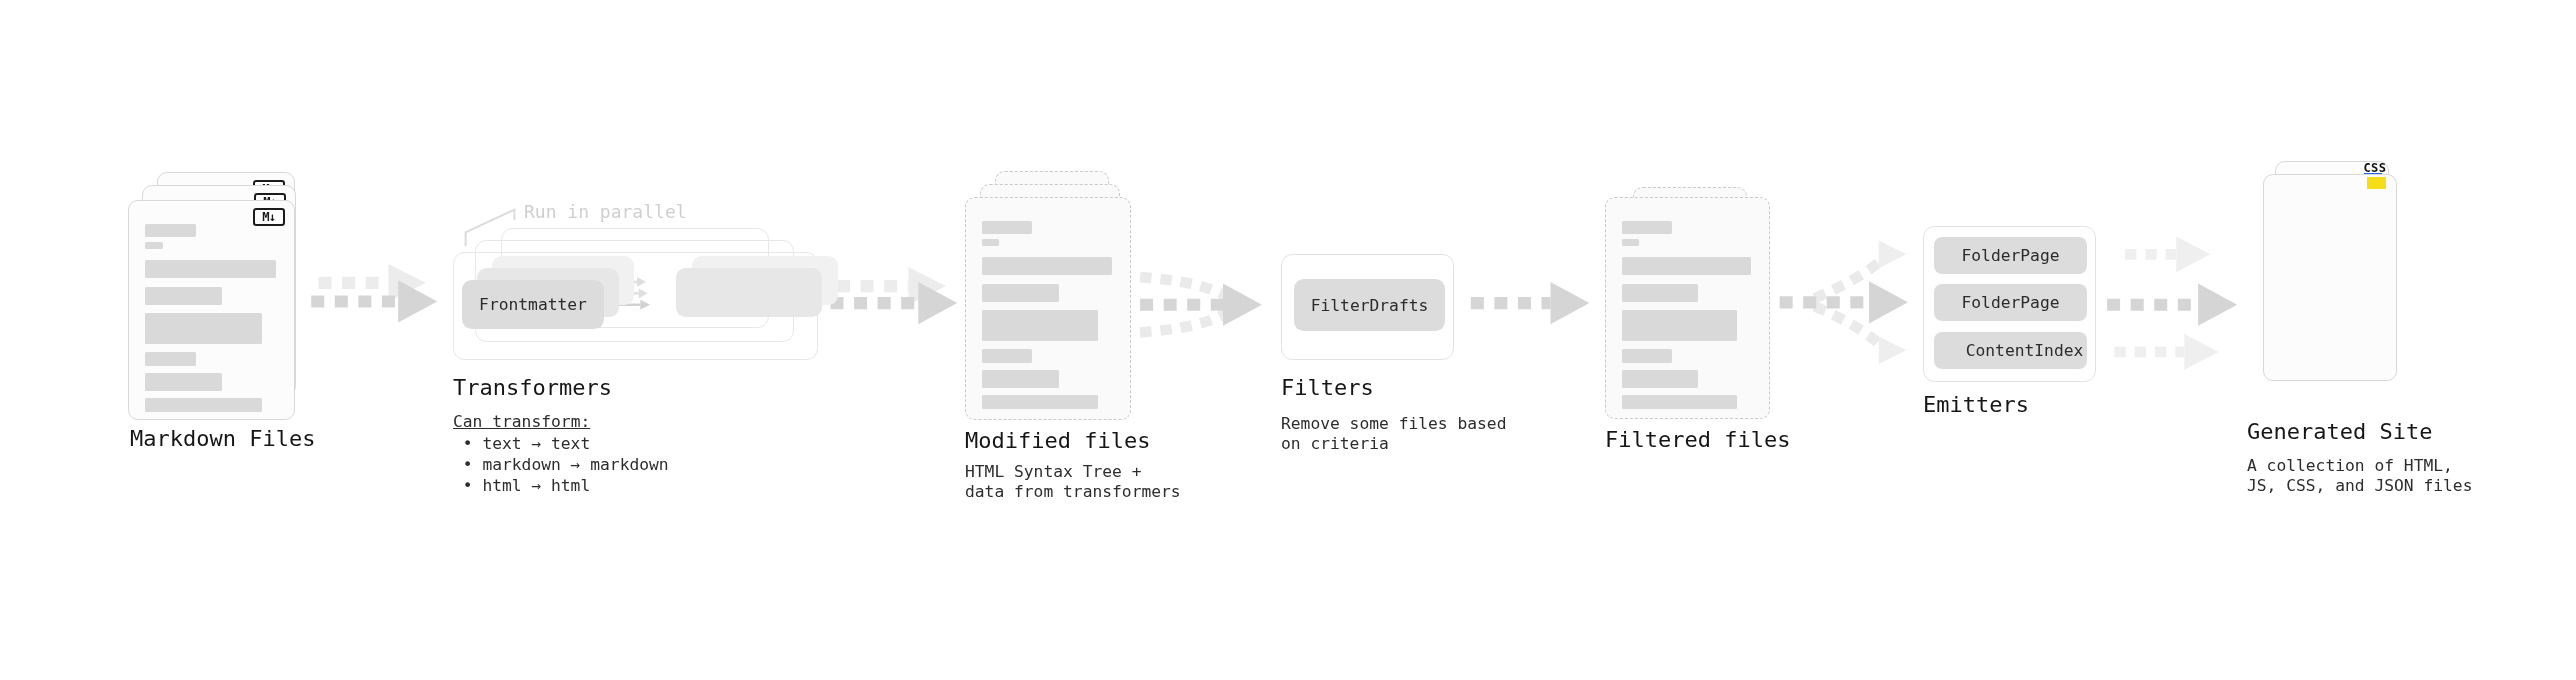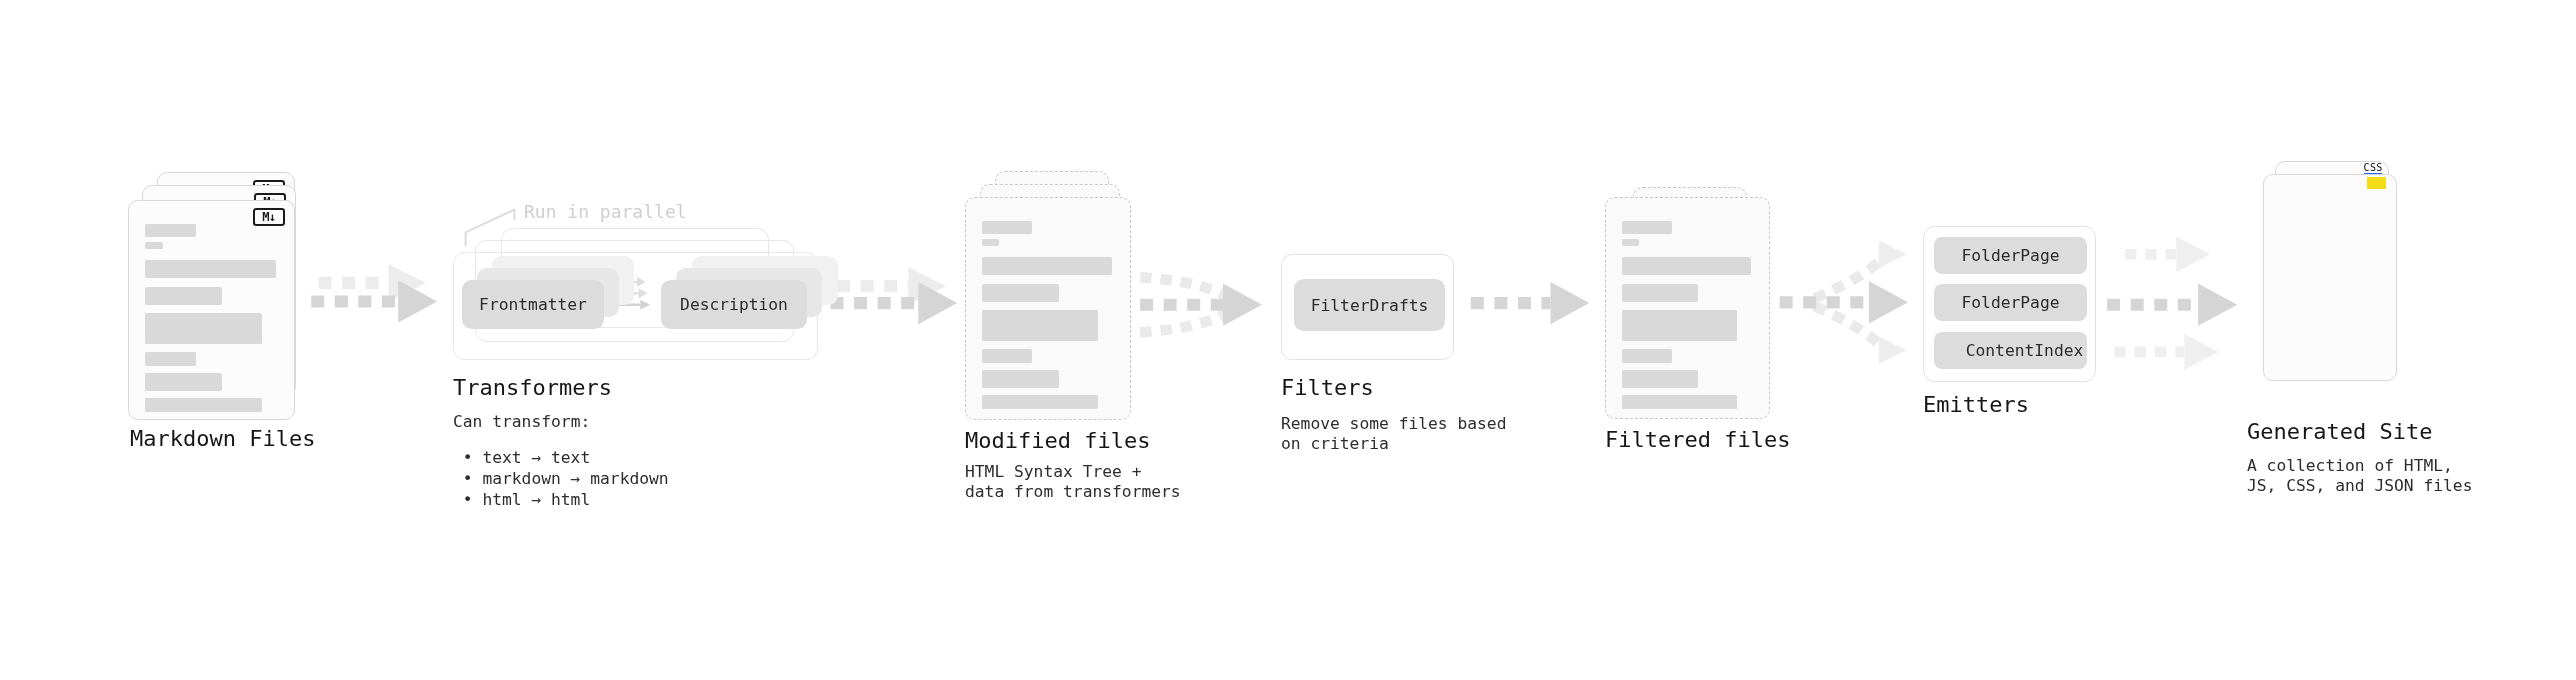--- a/index.html
+++ b/index.html
@@ -36,42 +36,42 @@
   
   .html5-badge{position:absolute;top:4.9px;right:9.8px;width:21px;text-align:center;}
   .html5-word{font-size:6.5px;font-weight:bold;color:#111;letter-spacing:0.8px;line-height:7.3px;}
   .html5-shield{
     width:21px;height:23px;margin-top:0.8px;background:var(--html5-orange);
     clip-path:polygon(0 0,100% 0,89% 80%,50% 100%,11% 80%);
     color:#fff;font-size:13px;font-weight:bold;line-height:21px;text-align:center;
   }
   .js-badge{position:absolute;top:2.4px;right:9.8px;width:19.5px;height:11.4px;background:var(--js-yellow);}
   .css-badge{position:absolute;top:3.3px;right:6.5px;width:18px;text-align:center;}
-  .css-word{font-size:10px;font-weight:normal;color:#111;letter-spacing:0.4px;line-height:6.5px;display:block;}
+  .css-word{font-size:12px;font-weight:bold;color:#111;letter-spacing:0.4px;line-height:6.5px;display:block;}
   .css-underline{height:3.3px;width:18px;margin-top:0.8px;background:var(--css-blue);}
 
   
   .tbox{position:absolute;border:1.6px solid #e7e7e7;border-radius:11.4px;background:transparent;box-sizing:border-box;}
   .group-box{position:absolute;border:1.6px solid #e2e2e2;border-radius:11.4px;background:#fff;box-sizing:border-box;}
 
   
   .pill{
     position:absolute;background:#dcdcdc;border-radius:9.8px;
     display:flex;align-items:center;justify-content:center;
     font-size:16.3px;color:#2b2b2b;box-sizing:border-box;
   }
   .pill.ghost1{background:#e7e7e7;}
   .pill.ghost2{background:#f1f1f1;}
   .pill.small{border-radius:8.1px;}
 
   
   .stage-label{position:absolute;font-size:22px;color:var(--ink);white-space:nowrap;}
   .desc{position:absolute;font-size:16.3px;line-height:20.3px;color:var(--ink-soft);white-space:nowrap;}
   .desc .bullet-line{padding-left:9.8px;line-height:21px;}
-  .desc .desc-title{margin-bottom:15px;}
+  .desc .desc-title{margin-bottom:1px;text-decoration:underline;}
   .annotation{position:absolute;font-size:18px;color:#cfcfcf;white-space:nowrap;}
 </style>
 </head>
 <body>
 
 <div class="canvas">
 
   <svg class="arrows" viewBox="0 0 3170 838">
 
     <g>
@@ -154,21 +154,20 @@
   <div class="tbox" style="left:501px;top:228px;width:268px;height:100px;"></div>
   <div class="tbox" style="left:475px;top:240px;width:319px;height:102px;"></div>
   <div class="tbox" style="left:453px;top:252px;width:365px;height:108px;"></div>
 
   <div class="pill ghost2" style="left:492px;top:256px;width:142px;height:49px;"></div>
   <div class="pill ghost1" style="left:477px;top:268px;width:142px;height:49px;"></div>
   <div class="pill" style="left:462px;top:280px;width:142px;height:49px;">Frontmatter</div>
 
   <div class="pill ghost2" style="left:692px;top:256px;width:146px;height:49px;"></div>
   <div class="pill ghost1" style="left:676px;top:268px;width:146px;height:49px;"></div>
-  <div class="pill" style="left:661px;top:280px;width:146px;height:49px;">Description</div>
 
   <div class="annotation" style="left:524px;top:201px;">Run in parallel</div>
 
   <div class="stage-label" style="left:453px;top:375px;">Transformers</div>
   <div class="desc" style="left:453px;top:412px;">
     <div class="desc-title">Can transform:</div>
     <div class="bullet-line">• text → text</div>
     <div class="bullet-line">• markdown → markdown</div>
     <div class="bullet-line">• html → html</div>
   </div>

